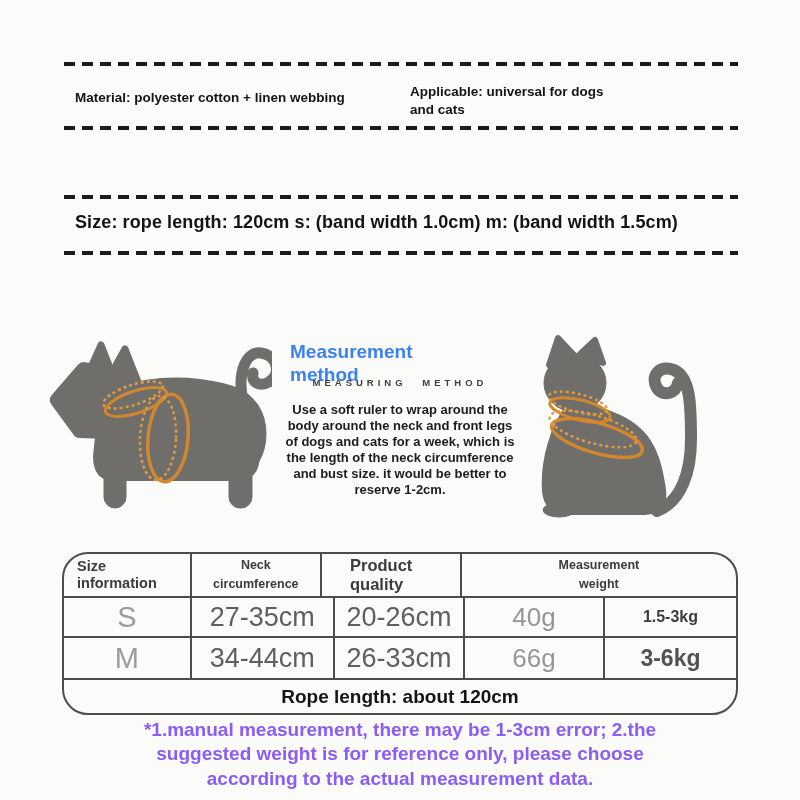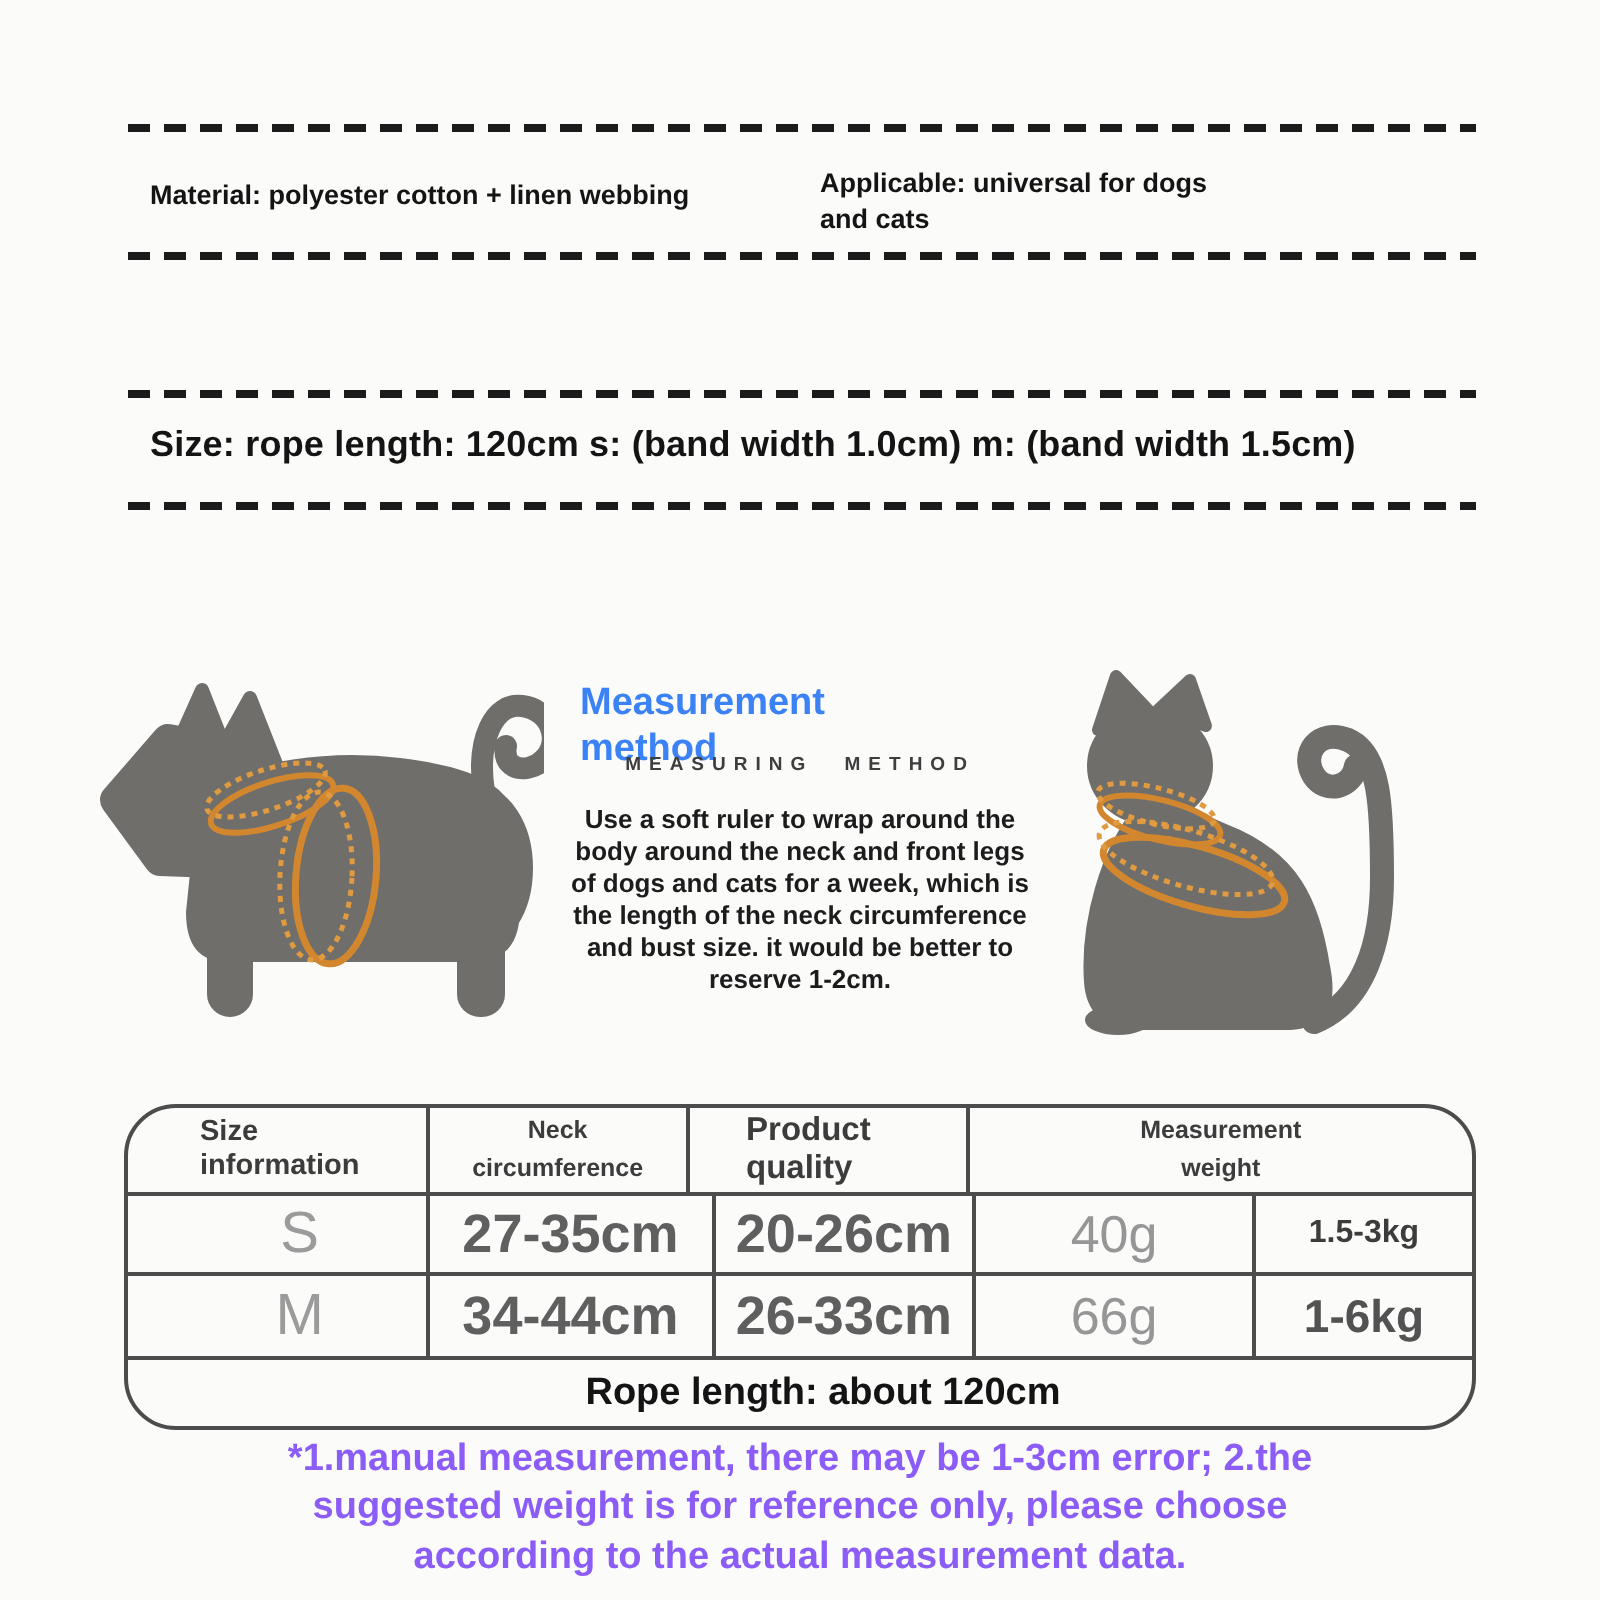--- a/index.html
+++ b/index.html
@@ -62,38 +62,38 @@
     border:2px solid #4c4c4c;border-radius:26px;overflow:hidden;
     background:transparent;
   }
   .trow{display:flex;border-top:2px solid #4c4c4c;}
   .trow:first-child{border-top:none;}
   .cell{
     border-left:2px solid #4c4c4c;
     display:flex;align-items:center;justify-content:center;
     box-sizing:border-box;text-align:center;
   }
-  .cell:first-child{border-left:none;margin-left:23px;}
+  .cell:first-child{border-left:none;}
   .c1{width:18.7%;}
   .c2{width:21.3%;}
   .c3{width:19.4%;}
   .c4{width:20.8%;text-align:center;}
   .c5{width:19.8%;flex:1;}
   .thead .cell{height:42px;color:#3c3c3c;font-weight:bold;}
   .h1{justify-content:flex-start;padding-left:13px;text-align:left;
       font-size:14.5px;line-height:1.15;white-space:pre-line;}
   .h2{font-size:20px;}
   .h3{font-size:12.5px;line-height:1.55;white-space:pre-line;}
   .h4{justify-content:flex-start;padding-left:28px;text-align:left;
       font-size:16.5px;line-height:1.15;white-space:pre-line;}
   .h5{font-size:12.5px;line-height:1.55;white-space:pre-line;}
   .rS .cell{height:38px;}
   .rM .cell{height:40px;}
   .sizecell{font-size:29px;color:#9b9b9b;font-weight:400;}
-  .cmcell{font-size:27px;color:#5f5f5f;font-weight:700;}
+  .cmcell{font-size:27px;color:#5f5f5f;font-weight:400;}
   .gcell{font-size:26px;color:#969696;font-weight:400;}
   .wScell{font-size:16px;color:#3c3c3c;font-weight:bold;}
   .wMcell{font-size:23px;color:#525252;font-weight:bold;}
   .tfoot .cfull{
     width:100%;height:33px;border-left:none;
     font-size:19px;font-weight:bold;color:#141414;
   }
 
   .disclaimer{
     position:absolute;left:100px;top:718px;width:600px;
@@ -181,21 +181,21 @@
       <div class="cell c2 cmcell">27-35cm</div>
       <div class="cell c3 cmcell">20-26cm</div>
       <div class="cell c4 gcell">40g</div>
       <div class="cell c5 wScell">1.5-3kg</div>
     </div>
     <div class="trow rM">
       <div class="cell c1 sizecell">M</div>
       <div class="cell c2 cmcell">34-44cm</div>
       <div class="cell c3 cmcell">26-33cm</div>
       <div class="cell c4 gcell">66g</div>
-      <div class="cell c5 wMcell">1-6kg</div>
+      <div class="cell c5 wMcell">3-6kg</div>
     </div>
     <div class="trow tfoot">
       <div class="cell cfull">Rope length: about 120cm</div>
     </div>
   </div>
 
   <div class="disclaimer">*1.manual measurement, there may be 1-3cm error; 2.the
 suggested weight is for reference only, please choose
 according to the actual measurement data.</div>
 

